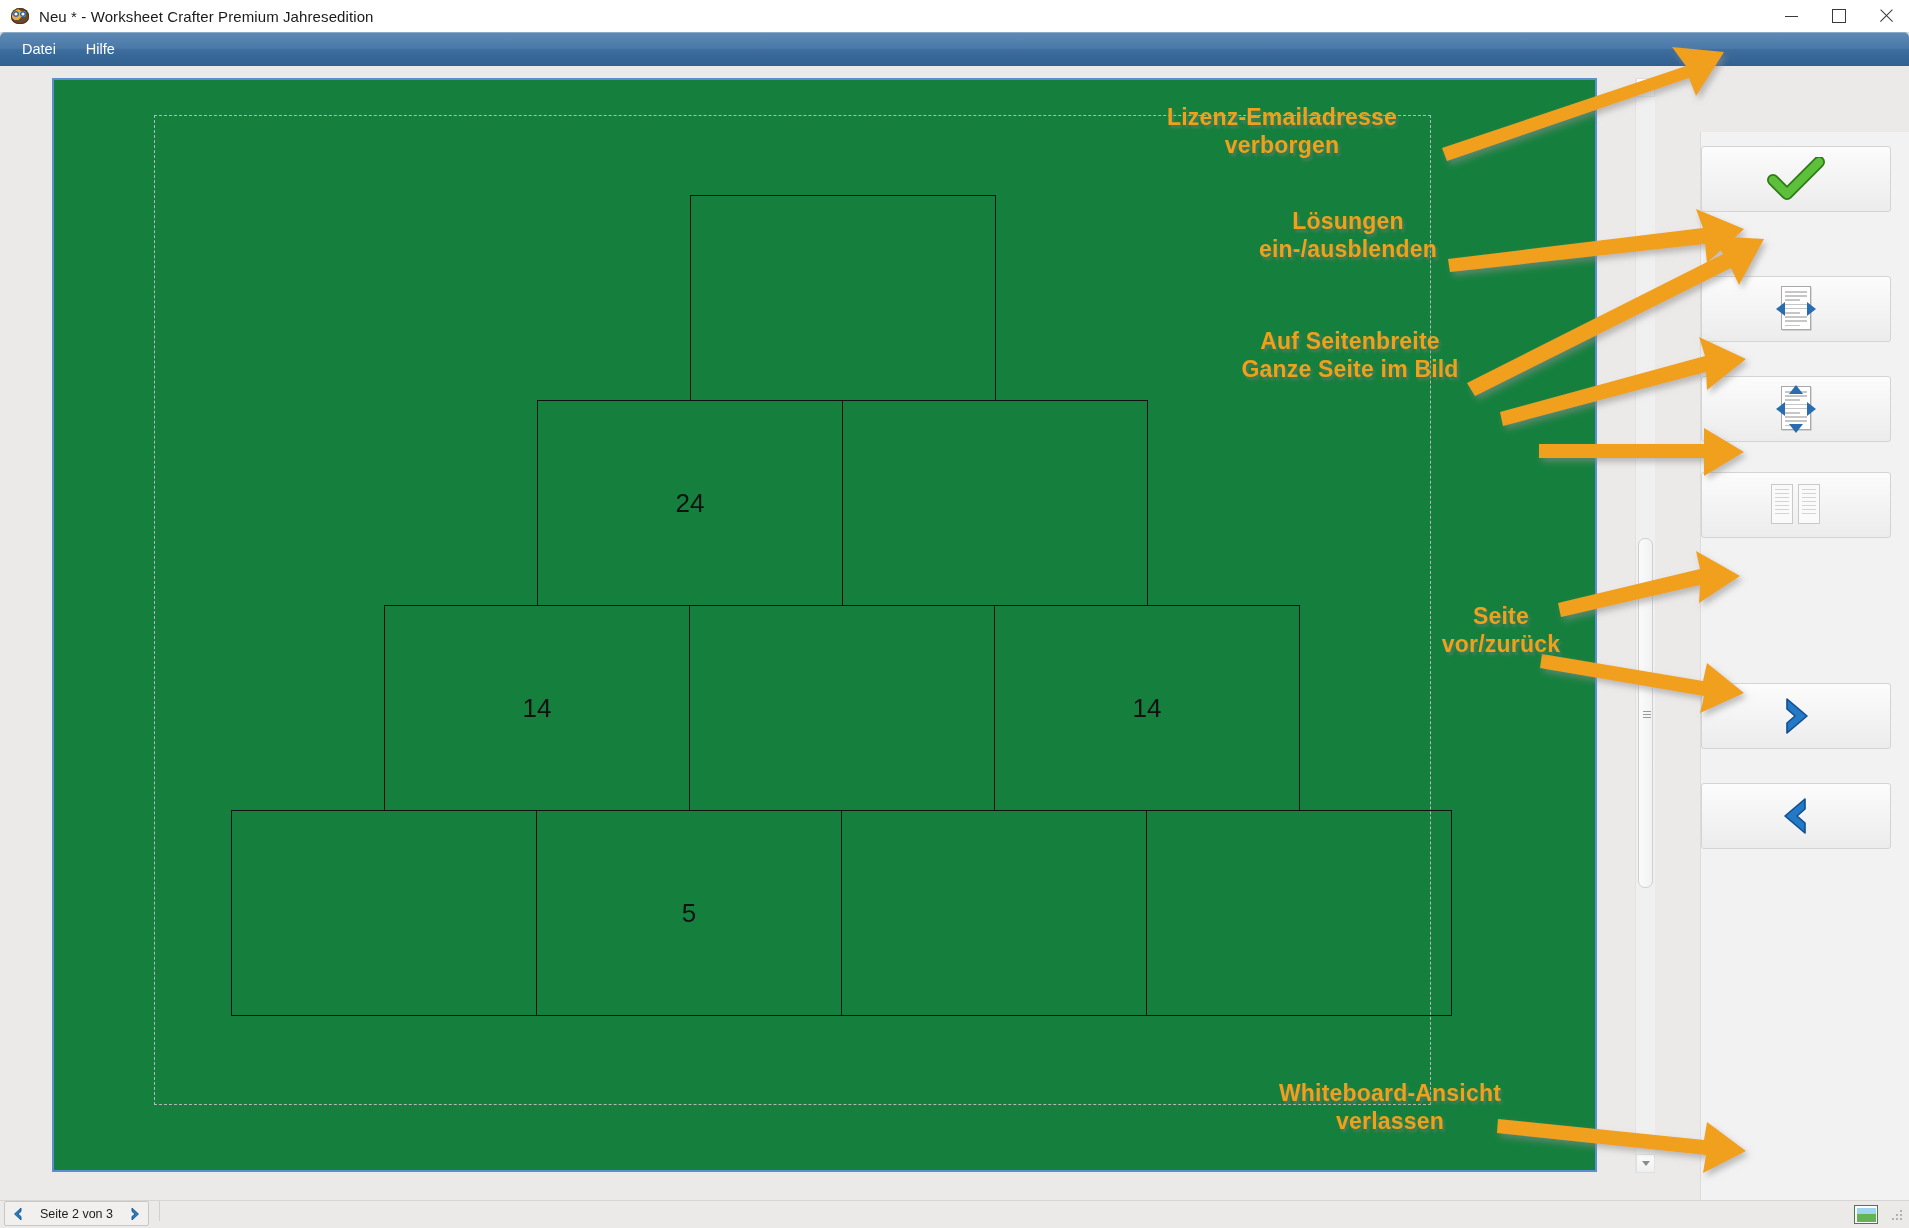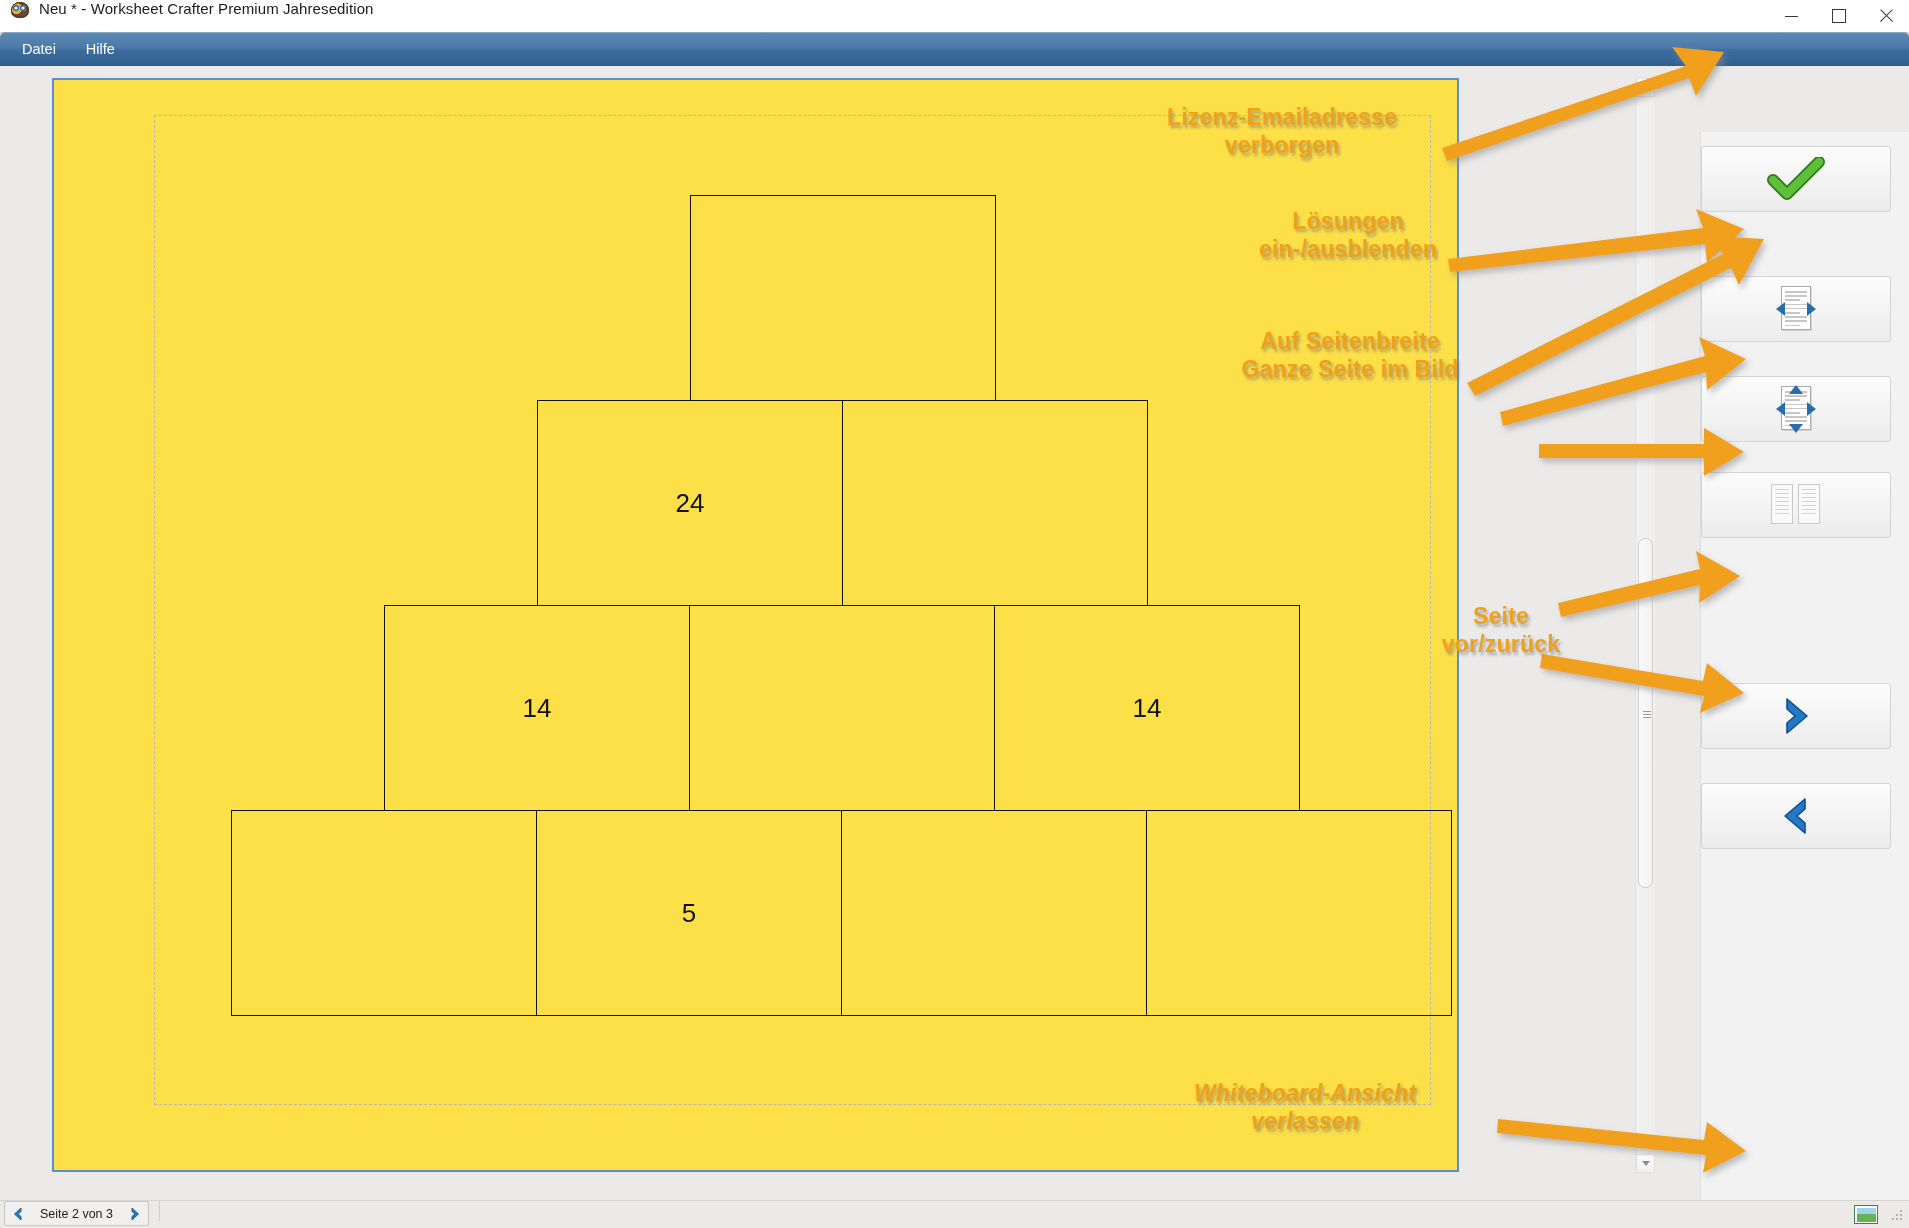--- a/index.html
+++ b/index.html
@@ -14,21 +14,21 @@
     width: 1909px; height: 1228px;
     background: #eceae8;
   }
 
   
   .titlebar {
     position: absolute; left: 0; top: 0;
     width: 1909px; height: 32px;
     background: #ffffff;
     border-bottom: 1px solid #d9d9d9;
-    display: flex; 
+    display: flex; align-items: center;
   }
   .title-icon {
     width: 20px; height: 20px; margin-left: 10px; margin-right: 9px;
     position: relative; flex: none;
   }
   .title-icon .owl {
     position: absolute; left: 1px; top: 2px;
     width: 18px; height: 16px;
     background: radial-gradient(circle at 30% 40%, #f0a830 0 35%, #6b4a2a 36% 100%);
     border-radius: 50% 50% 45% 45%;
@@ -94,22 +94,22 @@
   }
 
   
   .doc-area {
     position: absolute; left: 52px; top: 12px;
     width: 1603px; height: 1095px;
     background: #eceae8;
   }
   .page {
     position: absolute; left: 0; top: 0;
-    width: 1407px; height: 1094px;
-    background: #fde047;
+    width: 1545px; height: 1094px;
+    background: #15803d;
     border: 2px solid #5a8fd0;
     box-sizing: border-box;
   }
   .page-margin {
     position: absolute; left: 100px; top: 35px;
     width: 1277px; height: 990px;
     border: 1px dashed #b7b7b7;
     box-sizing: border-box;
   }
 
@@ -504,18 +504,18 @@
   <div class="anno" style="left:1150px; top:328px; width:400px;">
     <div>Auf Seitenbreite</div>
     <div>Ganze Seite im Bild</div>
   </div>
 
   <div class="anno" style="left:1406px; top:603px; width:190px;">
     <div>Seite</div>
     <div>vor/zurück</div>
   </div>
 
-  <div class="anno" style="left:1155px; top:1080px; width:300px;font-style:italic;">
+  <div class="anno" style="left:1240px; top:1080px; width:300px;">
     <div>Whiteboard-Ansicht</div>
     <div>verlassen</div>
   </div>
 
 </div>
 
 </body></html>

